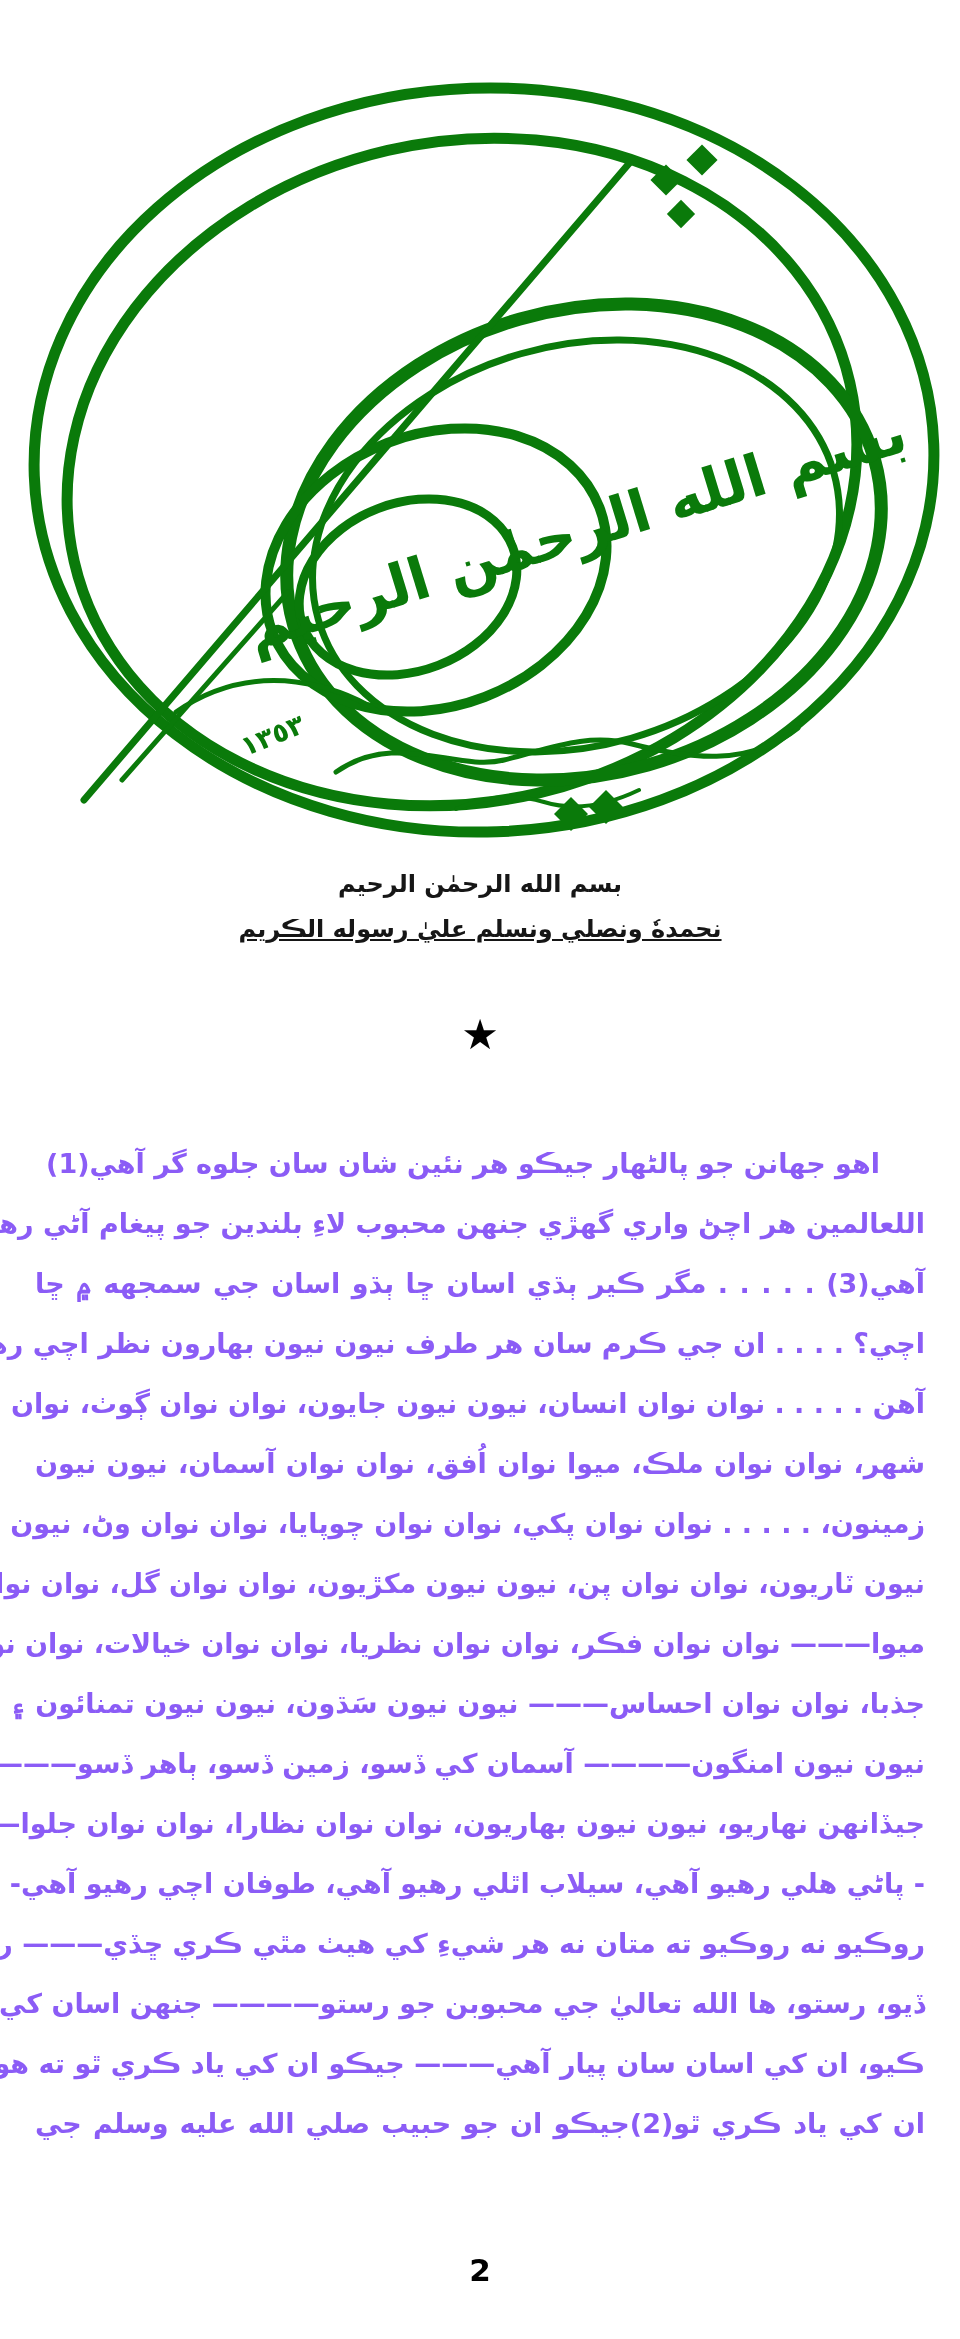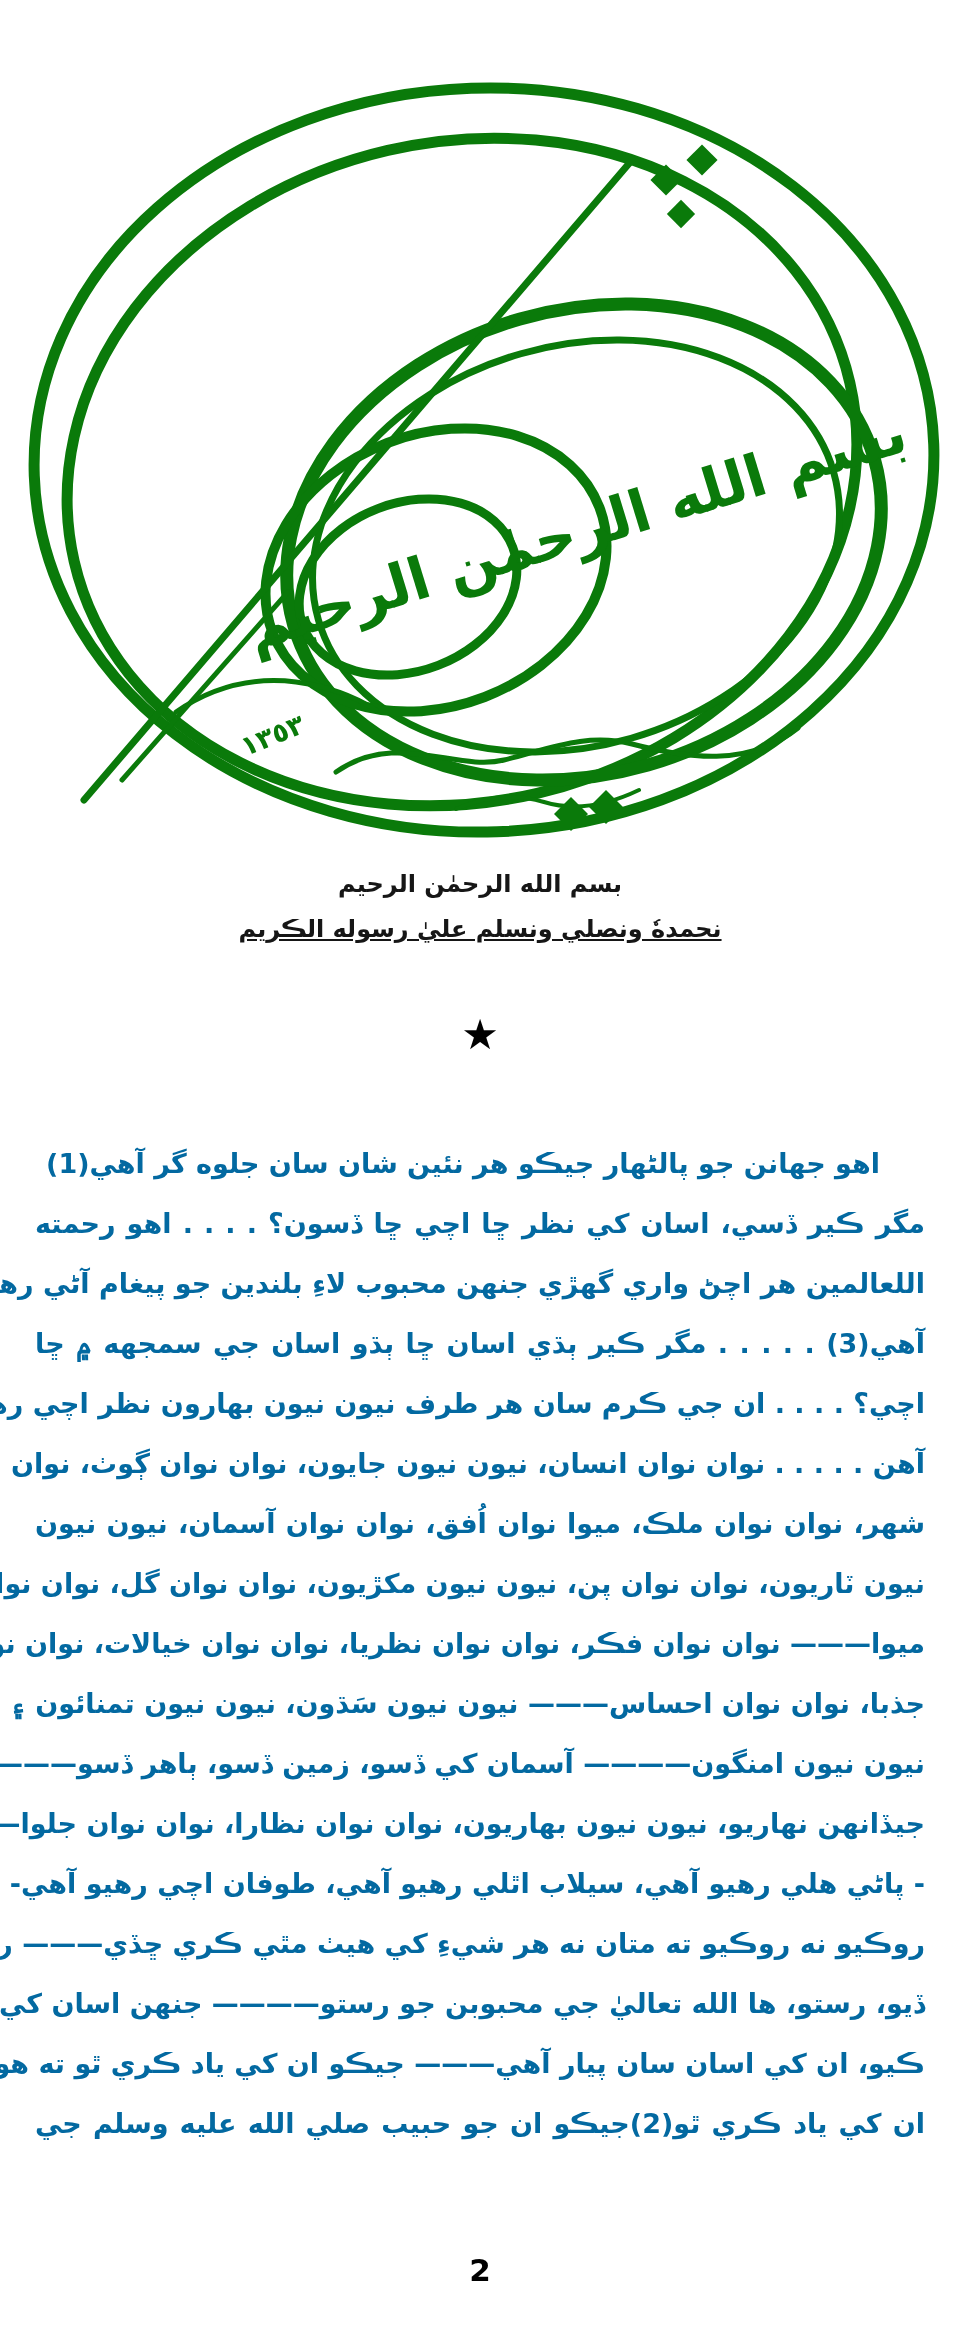--- a/index.html
+++ b/index.html
@@ -51,21 +51,21 @@
     color: #000;
   }
   .body-text {
     position: absolute;
     top: 1134px;
     left: 35px;
     width: 890px;
     direction: rtl;
     font-size: 27px;
     font-weight: bold;
-    color: #0369a1;
+    color: #8b5cf6;
   }
   .body-text p {
     margin: 0;
     height: 60px;
     line-height: 60px;
     white-space: nowrap;
     text-align: justify;
     text-align-last: justify;
     overflow: visible;
   }
@@ -118,26 +118,26 @@
 
   <div class="arabic-header">
     <div class="h-line1">بسم الله الرحمٰن الرحيم</div>
     <div class="h-line2">نحمدهٗ ونصلي ونسلم عليٰ رسوله الڪريم</div>
   </div>
 
   <div class="star-divider">★</div>
 
   <div class="body-text">
     <p class="line indent">اهو جهانن جو پالڻهار جيڪو هر نئين شان سان جلوه گر آهي(1)</p>
-    <p class="line">مگر ڪير ڏسي، اسان کي نظر ڇا اچي ڇا ڏسون؟ . . . . اهو رحمته</p>
     <p class="line">اللعالمين هر اچڻ واري گهڙي جنهن محبوب لاءِ بلندين جو پيغام آڻي رهي</p>
     <p class="line">آهي(3) . . . . . مگر ڪير ٻڌي اسان ڇا ٻڌو اسان جي سمجهه ۾ ڇا</p>
     <p class="line">اچي؟ . . . . ان جي ڪرم سان هر طرف نيون نيون بهارون نظر اچي رهيون</p>
     <p class="line">آهن . . . . . نوان نوان انسان، نيون نيون جايون، نوان نوان ڳوٺ، نوان نوان</p>
     <p class="line">شهر، نوان نوان ملڪ، ميوا نوان اُفق، نوان نوان آسمان، نيون نيون</p>
+    <p class="line">زمينون، . . . . . نوان نوان پکي، نوان نوان چوپايا، نوان نوان وڻ، نيون</p>
     <p class="line">نيون ٽاريون، نوان نوان پن، نيون نيون مکڙيون، نوان نوان گل، نوان نوان</p>
     <p class="line">ميوا——— نوان نوان فڪر، نوان نوان نظريا، نوان نوان خيالات، نوان نوان</p>
     <p class="line">جذبا، نوان نوان احساس——— نيون نيون سَڌون، نيون نيون تمنائون ۽</p>
     <p class="line">نيون نيون امنگون———— آسمان کي ڏسو، زمين ڏسو، ٻاهر ڏسو———</p>
     <p class="line">جيڏانهن نهاريو، نيون نيون بهاريون، نوان نوان نظارا، نوان نوان جلوا———</p>
     <p class="line">- پاڻي هلي رهيو آهي، سيلاب اٿلي رهيو آهي، طوفان اچي رهيو آهي- - -</p>
     <p class="line">روڪيو نه روڪيو ته متان نه هر شيءِ کي هيٺ مٿي ڪري ڇڏي——— رستو</p>
     <p class="line">ڏيو، رستو، ها الله تعاليٰ جي محبوبن جو رستو———— جنهن اسان کي پيدا</p>
     <p class="line">ڪيو، ان کي اسان سان پيار آهي——— جيڪو ان کي ياد ڪري ٿو ته هو به</p>
     <p class="line">ان کي ياد ڪري ٿو(2)جيڪو ان جو حبيب صلي الله عليه وسلم جي</p>

